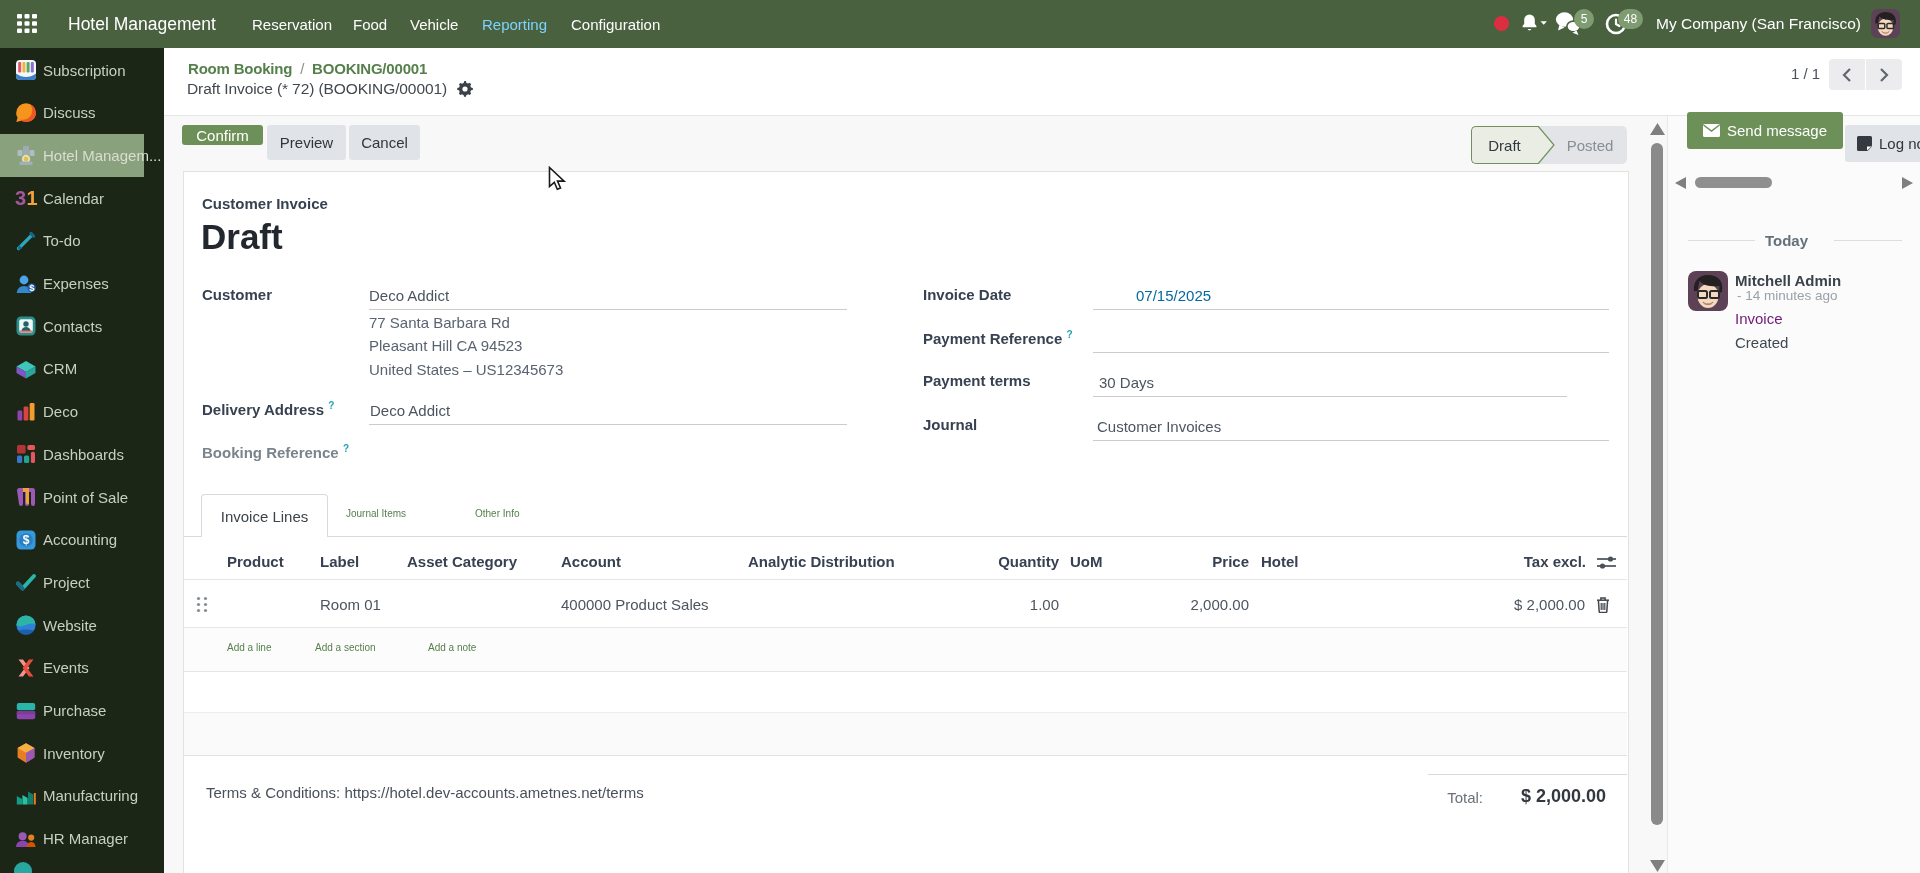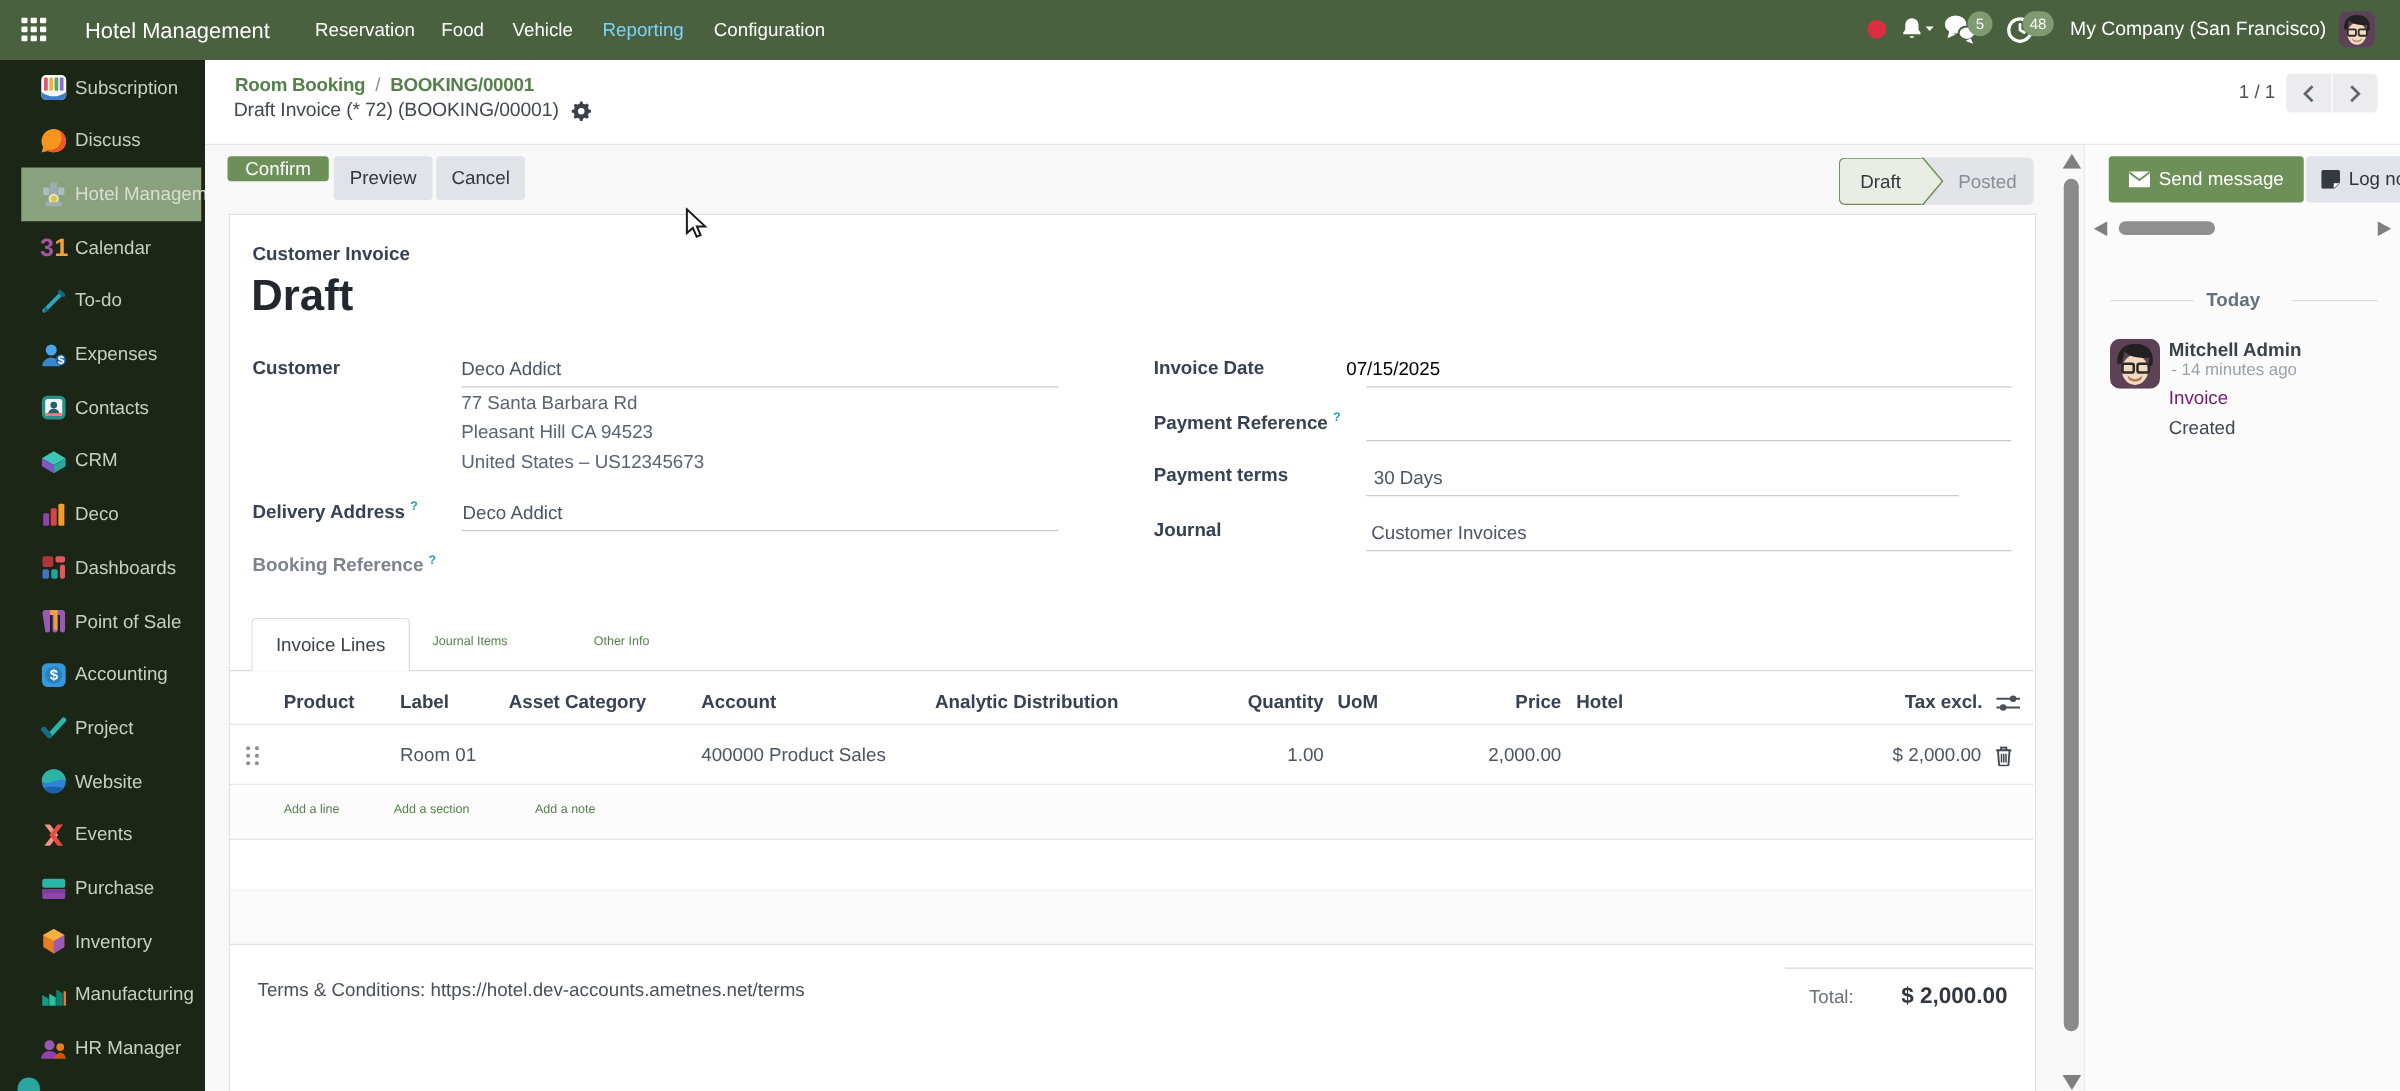--- a/index.html
+++ b/index.html
@@ -1,20 +1,20 @@
 <!DOCTYPE html>
 <html><head>
 <meta charset="utf-8">
 <style>
 html,body{margin:0;padding:0}
 body{width:1920px;height:873px;position:relative;overflow:hidden;background:#fff;font-family:"Liberation Sans",sans-serif;-webkit-font-smoothing:antialiased}
 .abs{position:absolute}
 .nav{left:0;top:0;width:1920px;height:48px;background:#4a6140}
 .side{left:0;top:48px;width:164px;height:825px;background:#1c2616;overflow:hidden}
-.sitem{position:absolute;left:17px;width:144px;height:43px}
+.sitem{position:absolute;left:0;width:144px;height:43px}
 .sitem .ic{position:absolute;left:14px;top:50%;margin-top:-12px;width:24px;height:24px}
 .sitem .lb{position:absolute;left:43px;top:0;height:100%;display:flex;align-items:center;font-size:15px;color:#c7cfc1;white-space:nowrap}
 .active-item{background:#8aa17d}
 .active-item .lb{color:#d9ded2}
 .crumbband{left:164px;top:48px;width:1756px;height:67px;background:#fff;border-bottom:1px solid #e5e6e7}
 .zone{left:164px;top:116px;width:1503px;height:757px;background:#f8f8f8}
 .chatter{left:1667px;top:116px;width:253px;height:757px;background:#fbfbfc;border-left:1px solid #e9e9e9}
 .card{left:183px;top:171px;width:1444px;height:702px;background:#fff;border:1px solid #e2e2e2;border-bottom:none}
 .btn{position:absolute;border-radius:3px;font-size:15px;display:flex;align-items:center;justify-content:center}
 .green{background:#6d9059;color:#fff}
@@ -282,21 +282,21 @@
 <div class="abs chatter"></div>
 
 <svg class="abs" style="left:1650px;top:123px" width="15" height="12" viewBox="0 0 15 12">
     <path d="M7.5 0L15 12H0z" fill="#7f7f7f"></path>
   </svg>
 <div class="abs" style="left:1651px;top:143px;width:12px;height:682px;background:#8a8a8a;border-radius:6px"></div>
 <svg class="abs" style="left:1650px;top:860px" width="15" height="12" viewBox="0 0 15 12">
     <path d="M7.5 12L0 0h15z" fill="#7f7f7f"></path>
   </svg>
 
-<div class="btn green" style="left:1687px;top:125px;width:156px;height:37px"><svg width="17" height="13" viewBox="0 0 17 13" style="margin-right:7px">
+<div class="btn green" style="left:1687px;top:112px;width:156px;height:37px"><svg width="17" height="13" viewBox="0 0 17 13" style="margin-right:7px">
       <rect x="0" y="0" width="17" height="13" rx="1.5" fill="#fff"></rect>
       <path d="M0.5 1l8 6 8-6" fill="none" stroke="#6d9059" stroke-width="1.5"></path>
     </svg>Send message</div>
 <div class="btn gray" style="left:1845px;top:125px;width:90px;height:37px;justify-content:flex-start;padding-left:12px"><svg width="15" height="15" viewBox="0 0 15 15" style="margin-right:7px">
       <path d="M0 1.5A1.5 1.5 0 0 1 1.5 0h12A1.5 1.5 0 0 1 15 1.5v8L10.5 15h-9A1.5 1.5 0 0 1 0 13.5z M10.5 15v-4.5H15" fill="#343a40"></path>
       <path d="M10 14.5v-4h4.5" fill="#fff"></path>
     </svg>Log note</div>
 
 <svg class="abs" style="left:1675px;top:177px" width="11" height="12" viewBox="0 0 11 12">
     <path d="M0 6L11 0v12z" fill="#7f7f7f"></path>
@@ -332,21 +332,21 @@
 <div class="uline" style="left:369px;top:309px;width:478px"></div>
 <div class="val" style="left:369px;top:314px;color:#5a6470">77 Santa Barbara Rd</div>
 <div class="val" style="left:369px;top:337px;color:#5a6470">Pleasant Hill CA 94523</div>
 <div class="val" style="left:369px;top:361px;color:#5a6470">United States – US12345673</div>
 <div class="lbl" style="left:202px;top:400px">Delivery Address <sup class="q">?</sup></div>
 <div class="val" style="left:370px;top:402px">Deco Addict</div>
 <div class="uline" style="left:369px;top:424px;width:478px"></div>
 <div class="lbl" style="left:202px;top:443px;color:#7b838c">Booking Reference <sup class="q">?</sup></div>
 
 <div class="lbl" style="left:923px;top:286px">Invoice Date</div>
-<div class="val" style="left:1077px;top:287px;color:#000000">07/15/2025</div>
+<div class="val" style="left:1136px;top:287px;color:#0369a1">07/15/2025</div>
 <div class="uline" style="left:1093px;top:309px;width:516px"></div>
 <div class="lbl" style="left:923px;top:329px">Payment Reference <sup class="q">?</sup></div>
 <div class="uline" style="left:1093px;top:352px;width:516px"></div>
 <div class="lbl" style="left:923px;top:372px">Payment terms</div>
 <div class="val" style="left:1099px;top:374px">30 Days</div>
 <div class="uline" style="left:1093px;top:396px;width:474px"></div>
 <div class="lbl" style="left:923px;top:416px">Journal</div>
 <div class="val" style="left:1097px;top:418px">Customer Invoices</div>
 <div class="uline" style="left:1093px;top:440px;width:516px"></div>
 

